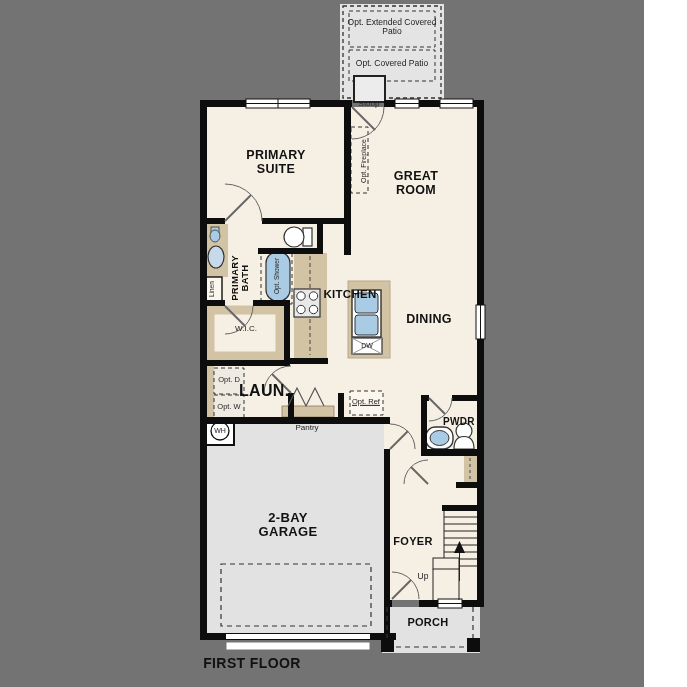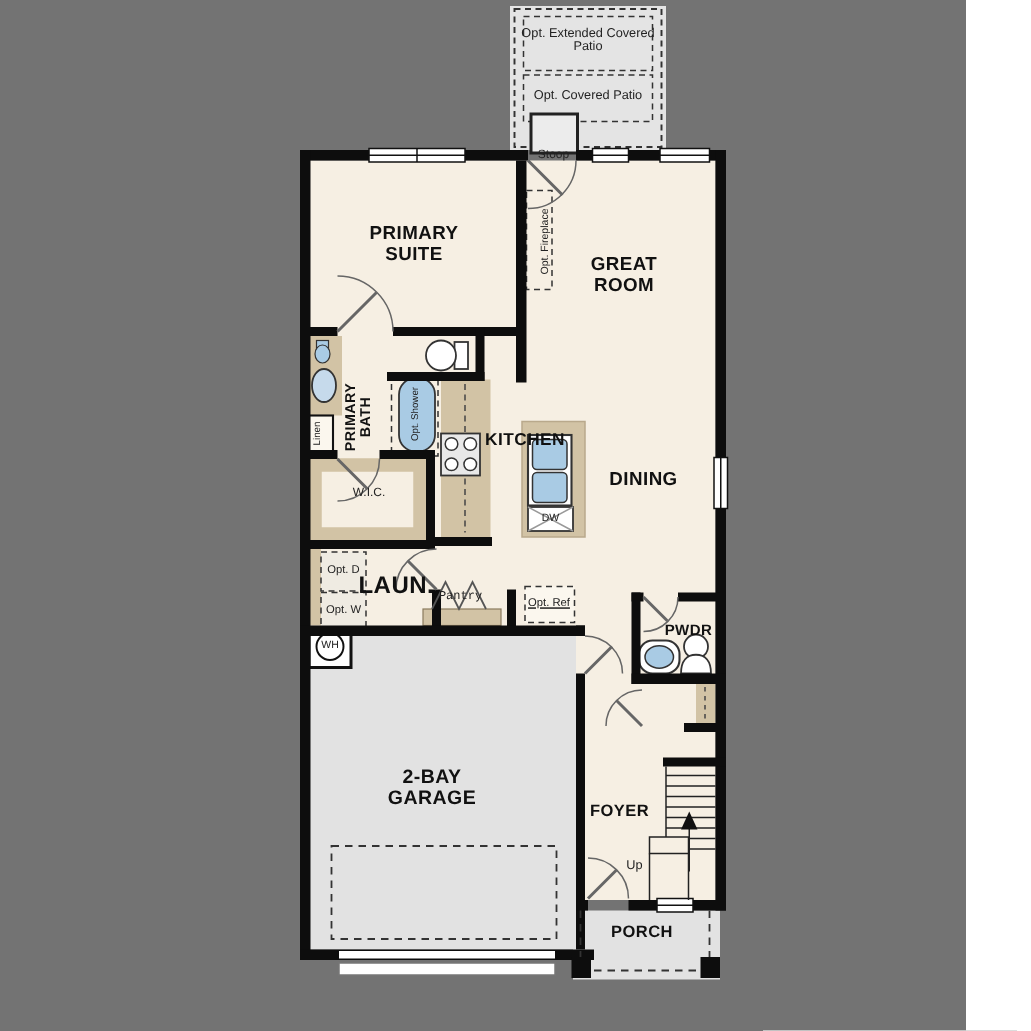--- a/index.html
+++ b/index.html
@@ -209,25 +209,26 @@
 <div class="lbl rot wrap sm" style="left:277px; top:276px; width:40px; font-size:6.5px;">Opt. Shower</div>
 
 <div class="lbl b" style="left:350px; top:262px; width:80px; font-size:11.5px;margin-top:32px;">KITCHEN</div>
 <div class="lbl sm" style="left:246px; top:329px; width:50px; font-size:8px;">W.I.C.</div>
 <div class="lbl b" style="left:429px; top:320px; width:70px; font-size:12.5px;">DINING</div>
 <div class="lbl sm" style="left:367px; top:346px; width:30px; font-size:7px;">DW</div>
 
 <div class="lbl b" style="left:264px; top:391px; width:50px; font-size:16px;text-align:center;">LAUN.</div>
 <div class="lbl sm" style="left:229px; top:380px; width:26px; font-size:7.5px;">Opt. D</div>
 <div class="lbl sm" style="left:229px; top:407px; width:26px; font-size:7.5px;">Opt. W</div>
-<div class="lbl sm" style="left:307px; top:399px; width:50px; font-size:8px;font-family:Liberation Mono, monospace;">Pantry</div>
+<div class="lbl sm" style="left:307px; top:428px; width:50px; font-size:8px;">Pantry</div>
 <div class="lbl sm" style="left:366px; top:402px; width:28px; font-size:7.5px;text-decoration:underline;">Opt. Ref</div>
 
 <div class="lbl b" style="left:459px; top:409px; width:50px; font-size:10px;margin-top:12px;">PWDR</div>
 <div class="lbl sm" style="left:220px; top:431px; width:24px; font-size:7px;">WH</div>
 
 <div class="lbl b" style="left:288px; top:525px; width:92px; font-size:13px;">2-BAY GARAGE</div>
 <div class="lbl b" style="left:413px; top:541px; width:60px; font-size:11px;">FOYER</div>
 <div class="lbl sm" style="left:423px; top:577px; width:24px; font-size:8.5px;">Up</div>
 <div class="lbl b" style="left:428px; top:622px; width:60px; font-size:11px;">PORCH</div>
 
+<div class="lbl b" style="left:252px; top:664px; width:160px; font-size:14px; letter-spacing:.4px;">FIRST FLOOR</div>
 
 </div>
 
 </body></html>

